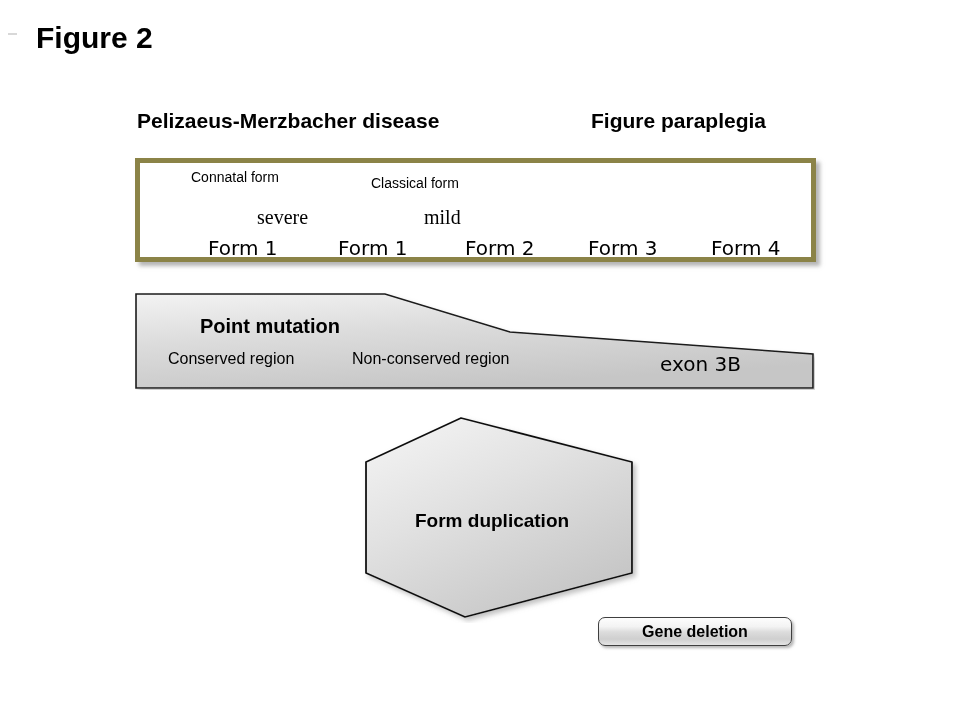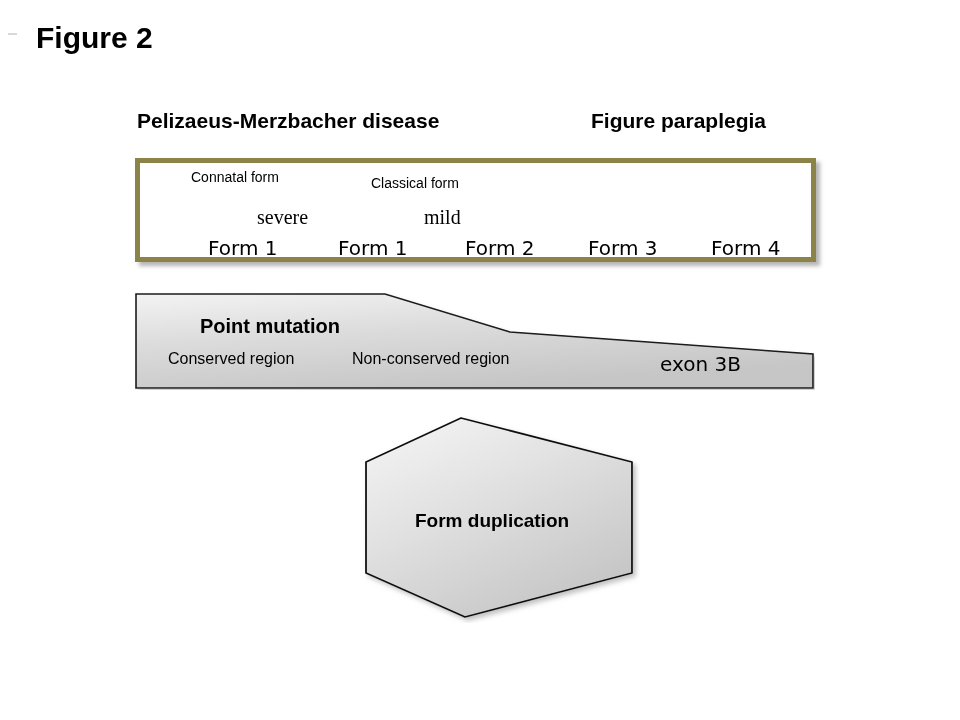--- a/index.html
+++ b/index.html
@@ -247,14 +247,17 @@
         <filter id="hexShadow" x="-12%" y="-12%" width="135%" height="135%">
           <feDropShadow dx="3" dy="3" stdDeviation="2.4" flood-color="#8f8f8f" flood-opacity="0.55"></feDropShadow>
         </filter>
       </defs>
       <path d="M 101,3 L 272,47 L 272,158 L 105,202 L 6,158 L 6,47 Z" fill="url(#hexGrad)" stroke="#111111" stroke-width="1.8" stroke-linejoin="round" filter="url(#hexShadow)"></path>
     </svg>
   </div>
 
   <div id="label-gene-duplication">Form duplication</div>
 
+  <div id="gene-deletion-button">
+    <span id="label-gene-deletion">Gene deletion</span>
+  </div>
 
 </div>
 
 </body></html>

